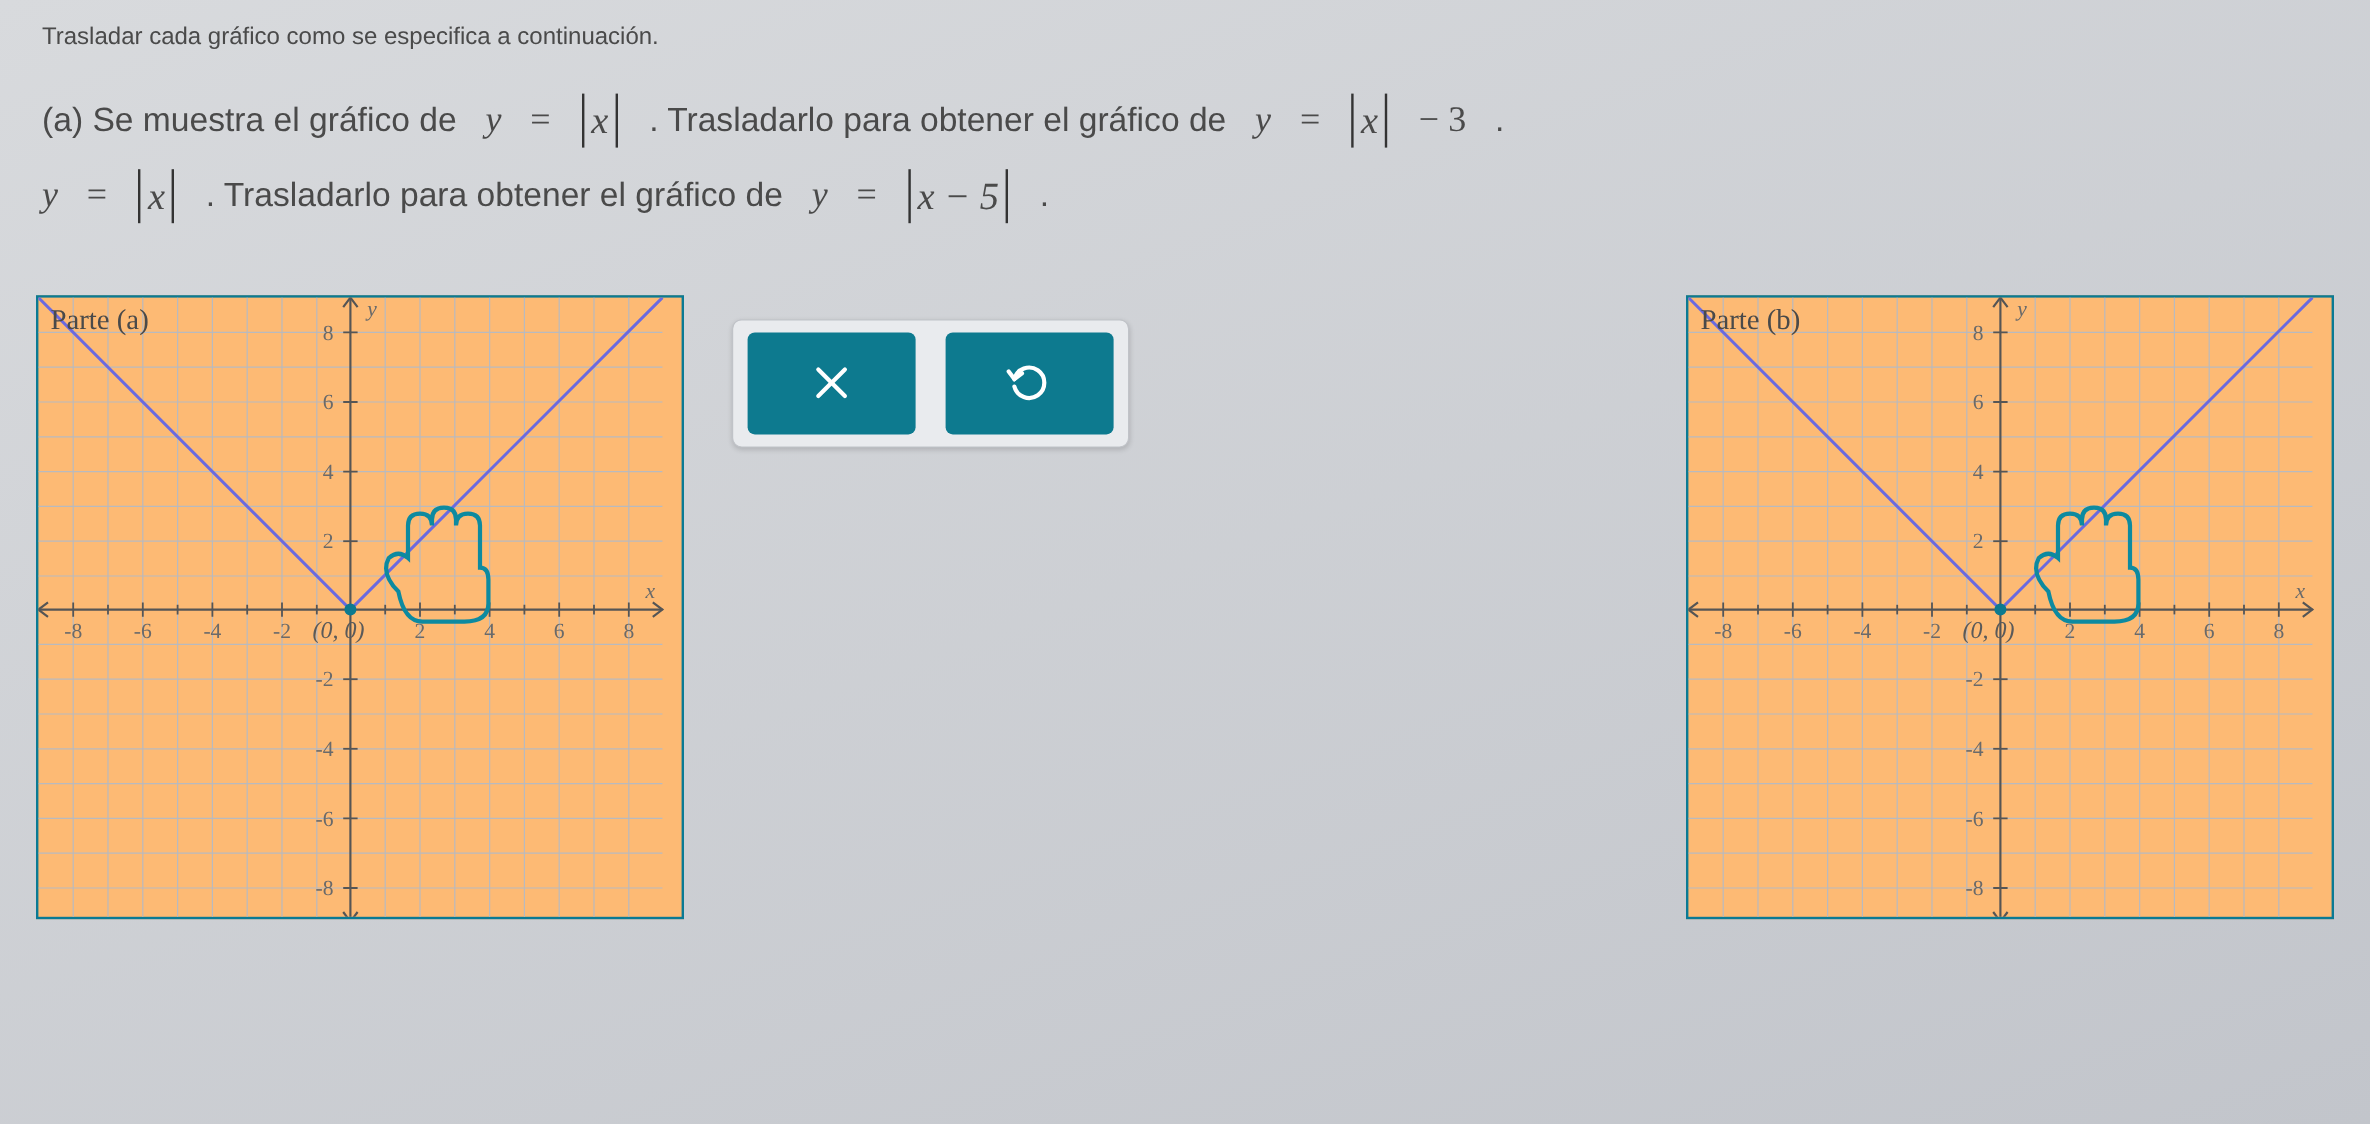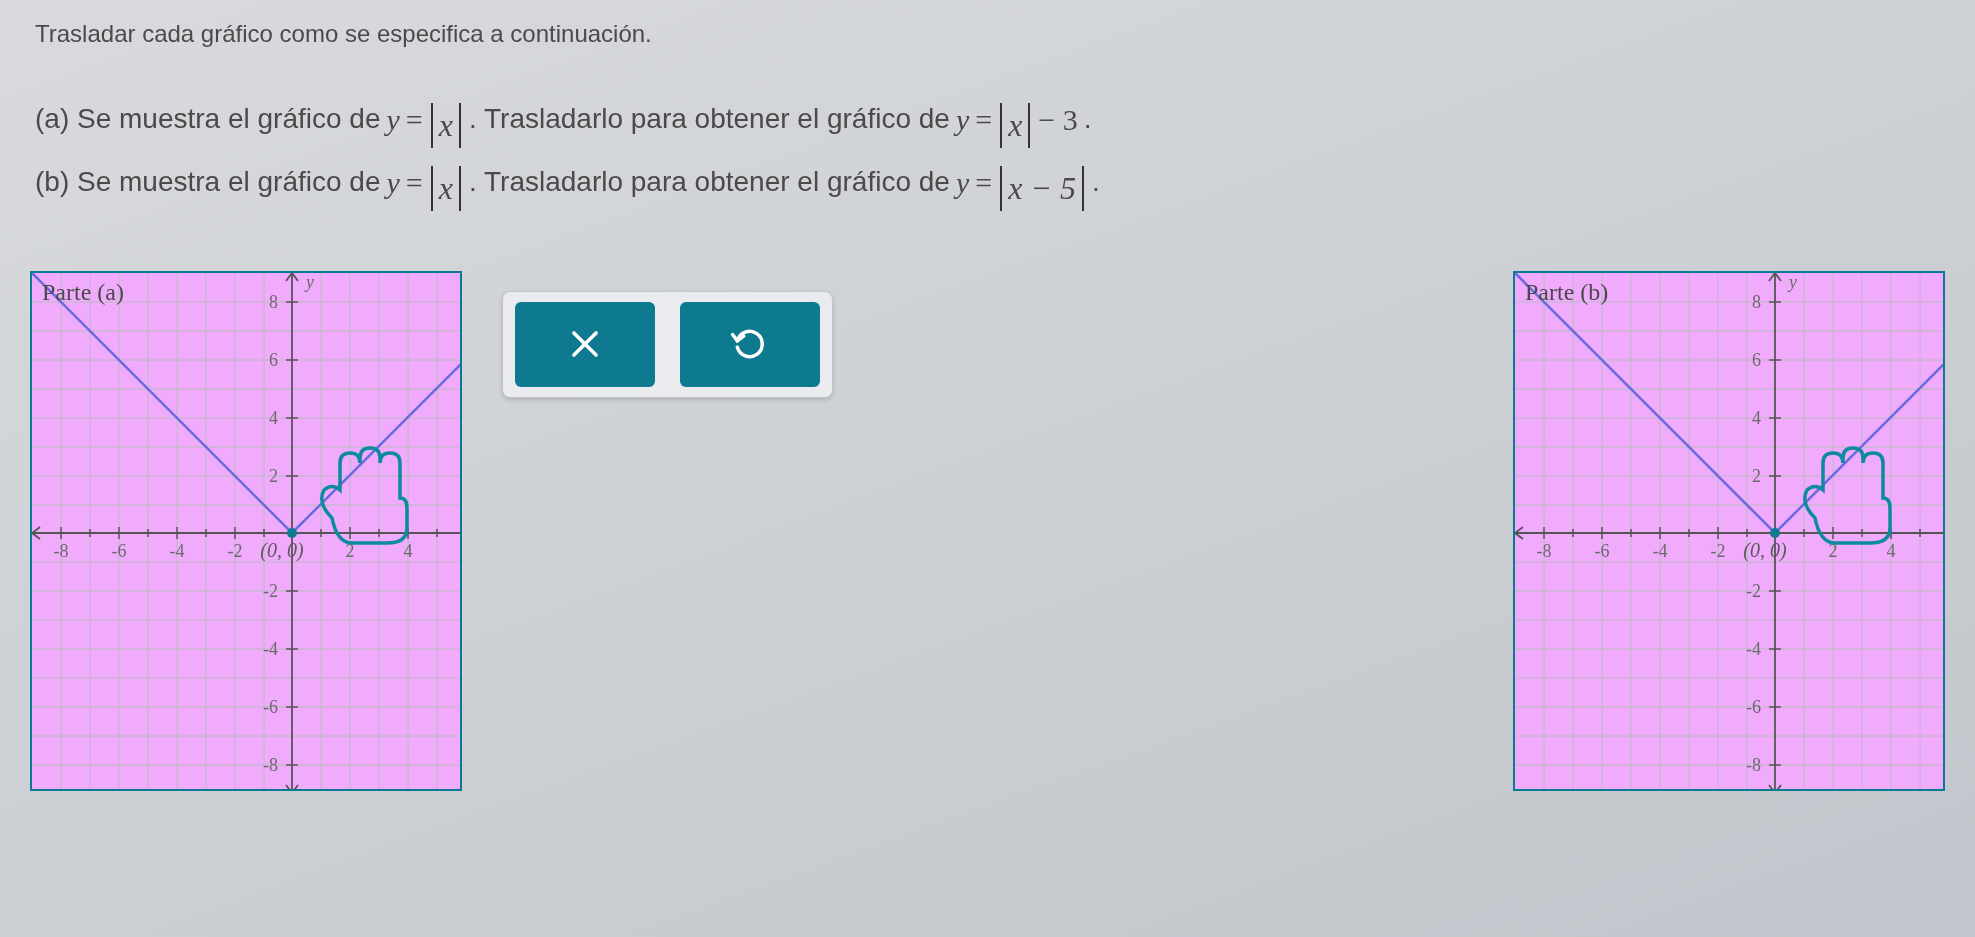--- a/index.html
+++ b/index.html
@@ -6,34 +6,34 @@
   body {
     font-family: Arial, sans-serif;
     background: linear-gradient(160deg, #d8dadd 0%, #c2c5cb 100%);
     width: 1975px;
     height: 937px;
     padding: 20px 30px;
     color: #3d3d3d;
     overflow: hidden;
   }
   .instruction-main {
-    font-size: 24px;
+    font-size: 20px;
     color: #4a4a4a;
-    margin-bottom: 55px;
+    margin-bottom: 35px;
     margin-left: 5px;
   }
   .sub-instr {
     font-size: 28px;
     color: #4a4a4a;
     margin-bottom: 18px;
     margin-left: 5px;
     display: flex;
-    align-items: flex-start;
+    align-items: center;
     flex-wrap: wrap;
-    gap: 6px;
+    gap: 24px;
   }
   .sub-instr .math-y { font-style: italic; font-family: "Times New Roman", serif; font-size: 30px;}
   .sub-instr .math-eq { font-family: "Times New Roman", serif; font-size: 30px;}
   .abs-bar {
     display:inline-block;
     border-left: 2px solid #333;
     border-right: 2px solid #333;
     padding: 0 6px;
     font-family: "Times New Roman", serif;
     font-style: italic;
@@ -41,24 +41,24 @@
     line-height: 1.4;
     margin: 0 2px;
   }
   .lower-area {
     display: flex;
     align-items: flex-start;
     margin-top: 60px;
     gap: 40px;
   }
   .graph-box {
-    width: 432px;
+    width: 540px;
     height: 520px;
     border: 2px solid #0a7a94;
-    background: #f0abfc;
+    background: #fdba74;
     position: relative;
     overflow: hidden;
   }
   .graph-label {
     position: absolute;
     top: 6px;
     left: 10px;
     font-size: 24px;
     color: #4a4a4a;
     font-family: "Times New Roman", serif;
@@ -101,21 +101,20 @@
   <span class="abs-bar">x</span>
   <span>. Trasladarlo para obtener el gráfico de</span>
   <span class="math-y">y</span>
   <span class="math-eq">=</span>
   <span class="abs-bar">x</span>
   <span class="math-eq">− 3</span>
   <span>.</span>
 </div>
 
 <div class="sub-instr">
-  <span>(b) Se muestra el gráfico de</span>
   <span class="math-y">y</span>
   <span class="math-eq">=</span>
   <span class="abs-bar">x</span>
   <span>. Trasladarlo para obtener el gráfico de</span>
   <span class="math-y">y</span>
   <span class="math-eq">=</span>
   <span class="abs-bar">x − 5</span>
   <span>.</span>
 </div>
 

